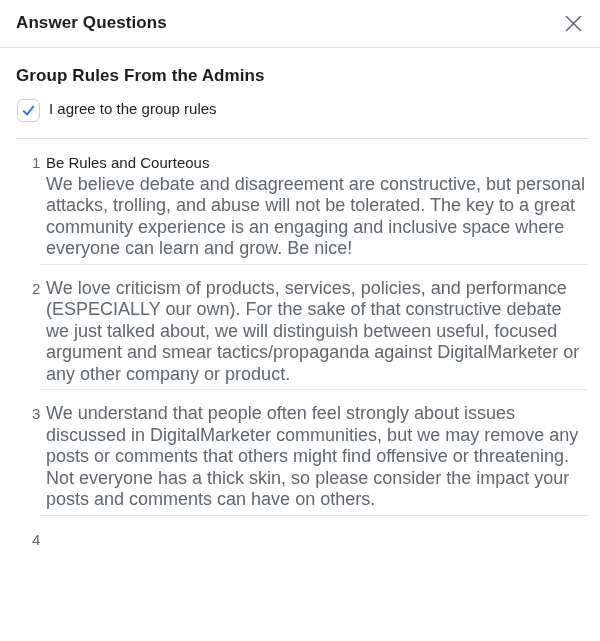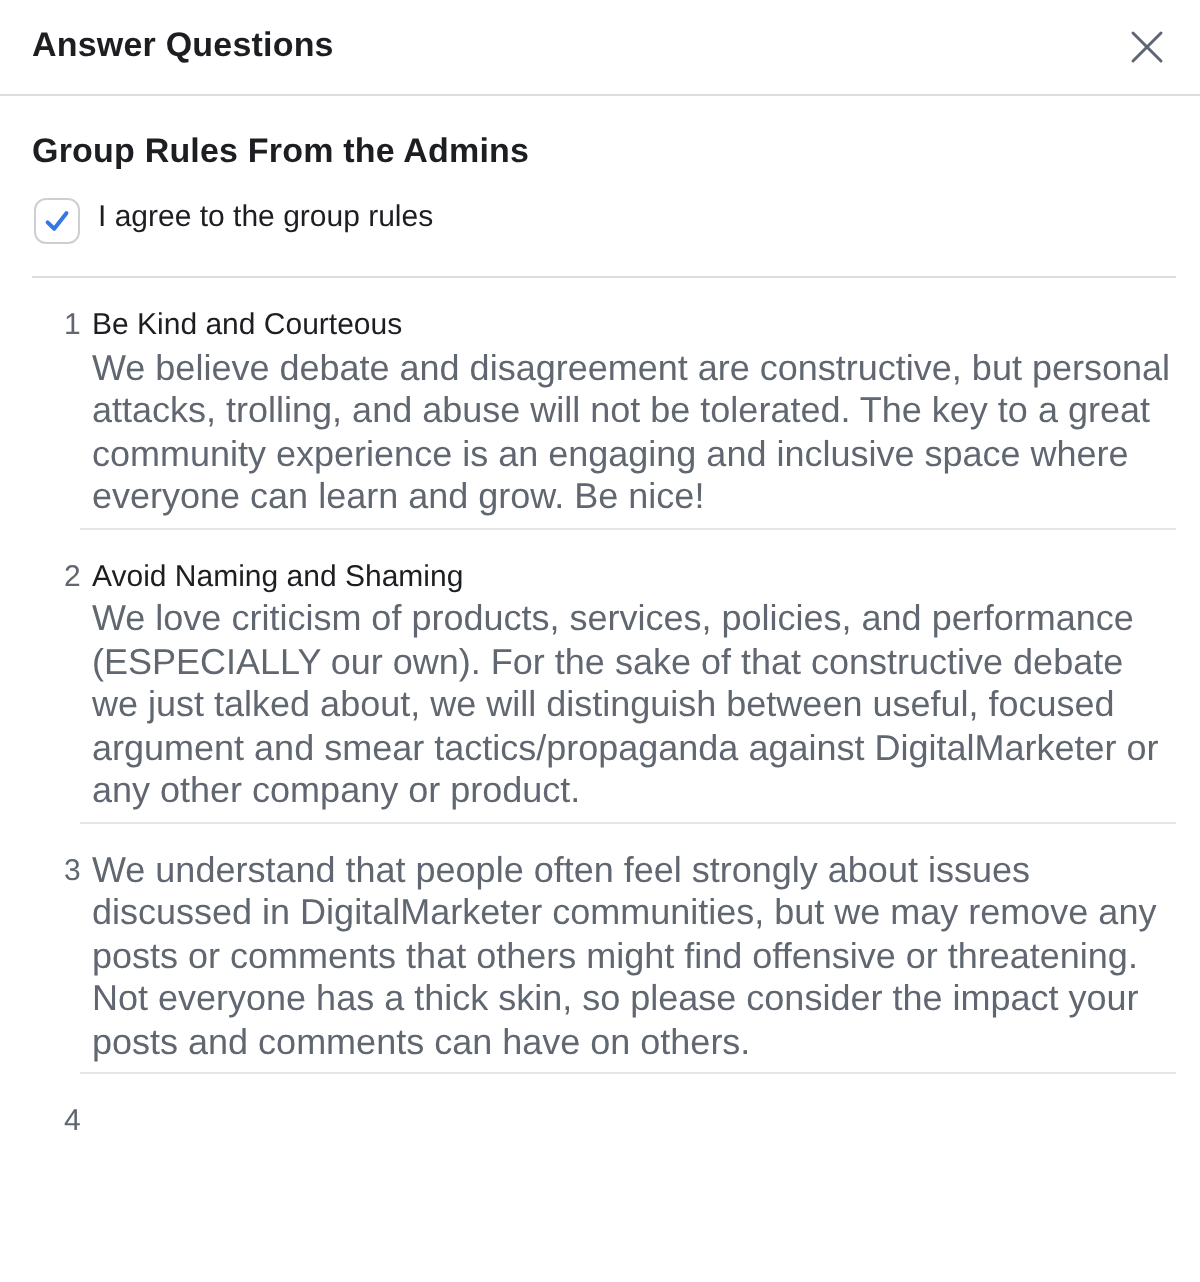--- a/index.html
+++ b/index.html
@@ -150,26 +150,25 @@
         </svg>
       </span>
       <span class="agree-label">I agree to the group rules</span>
     </label>
 
     <hr class="list-top-divider">
 
     <ol class="rules">
       <li class="rule">
         <span class="rule-num">1</span>
-        <div class="rule-title">Be Kind and Courteous</div>
+        <div class="rule-title">Be Rules and Courteous</div>
         <div class="rule-desc">We believe debate and disagreement are constructive, but personal attacks, trolling, and abuse will not be tolerated. The key to a great community experience is an engaging and inclusive space where everyone can learn and grow. Be nice!</div>
       </li>
       <li class="rule">
         <span class="rule-num">2</span>
-        <div class="rule-title">Avoid Naming and Shaming</div>
         <div class="rule-desc">We love criticism of products, services, policies, and performance (ESPECIALLY our own). For the sake of that constructive debate we just talked about, we will distinguish between useful, focused argument and smear tactics/propaganda against DigitalMarketer or any other company or product.</div>
       </li>
       <li class="rule">
         <span class="rule-num">3</span>
         <div class="rule-desc">We understand that people often feel strongly about issues discussed in DigitalMarketer communities, but we may remove any posts or comments that others might find offensive or threatening. Not everyone has a thick skin, so please consider the impact your posts and comments can have on others.</div>
       </li>
       <li class="rule">
         <span class="rule-num">4</span>
       </li>
     </ol>

